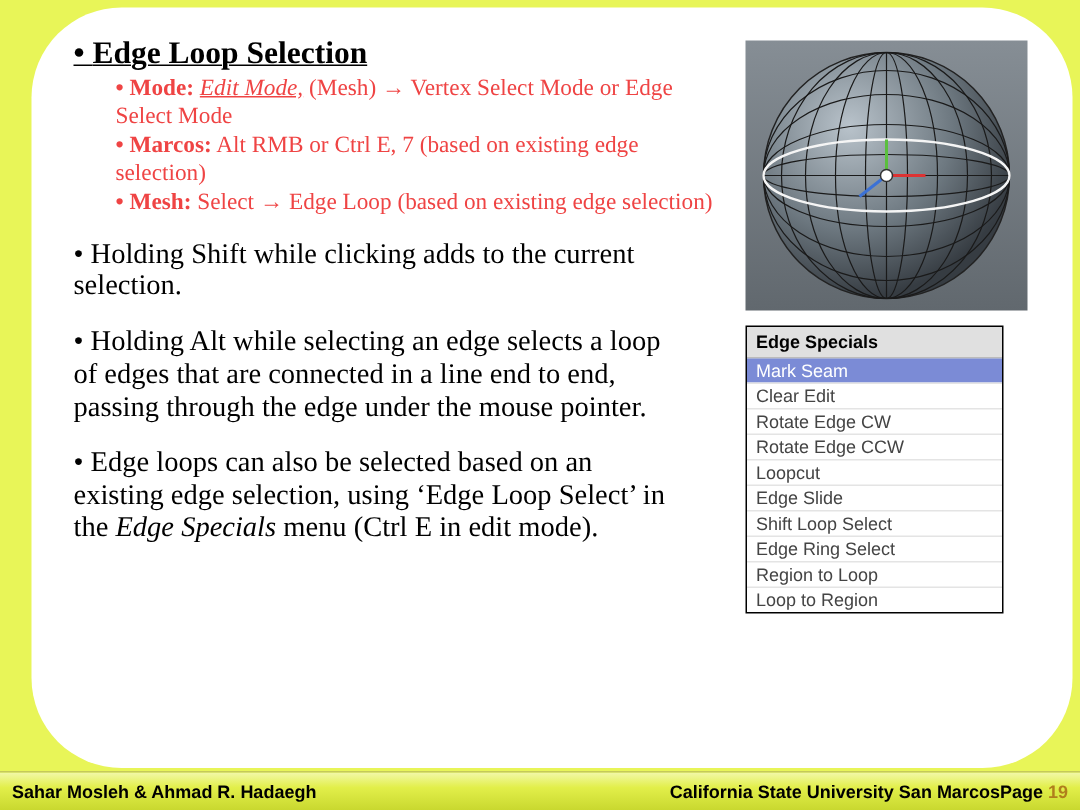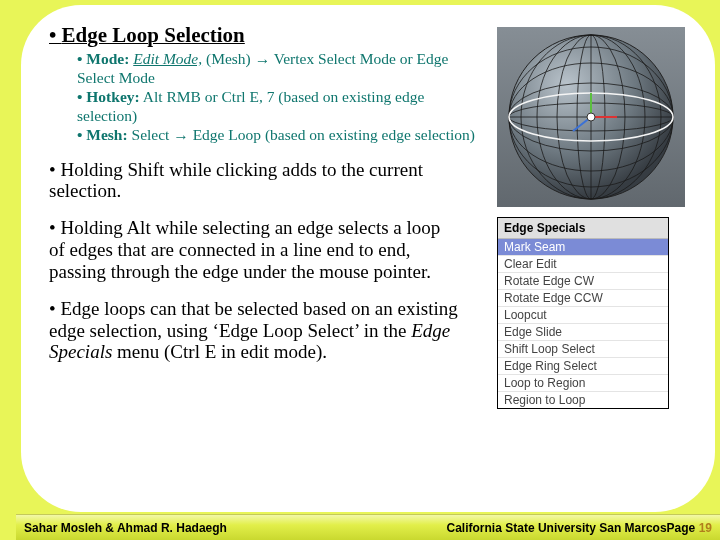--- a/index.html
+++ b/index.html
@@ -31,21 +31,21 @@
     color: #000;
     margin-bottom: 2px;
     text-decoration: underline;
     text-decoration-thickness: 1px;
   }
   .title-bullet::before { content: "• "; }
   .sub-list {
     margin-left: 28px;
     font-size: 15.5px;
     line-height: 1.22;
-    color: #0f766e;
+    color: #ef4444;
     margin-bottom: 14px;
   }
   .sub-item::before { content: "• "; font-weight: bold; }
   .sub-item { margin-bottom: 0; }
   .body-bullet {
     font-size: 19px;
     line-height: 1.15;
     color: #000;
     margin-left: 0;
     margin-bottom: 15px;
@@ -95,21 +95,21 @@
   }
   .arrow {
     position: absolute;
     top: 196px;
     left: 84px;
     pointer-events: none;
   }
 
   .footer {
     position: absolute;
-    bottom: 0; left: 16px; right: 0;
+    bottom: 0; left: 0; right: 0;
     height: 26px;
     display: flex;
     align-items: center;
     font-family: Arial, sans-serif;
     font-weight: bold;
     font-size: 12px;
     background: linear-gradient(180deg, #f2f8a8 0%, #e2ef4a 40%, #c9d82f 100%);
     border-top: 1px solid #c4c95a;
   }
   .footer-left { flex: 0 0 auto; padding-left: 8px; color: #000; }
@@ -123,30 +123,30 @@
 <div class="slide-bg">
   <div class="content-wrap">
     <div class="left-col">
       <div class="title-bullet">Edge Loop Selection</div>
       <div class="sub-list">
         <div class="sub-item">
           <span class="bold">Mode:</span>
           <span class="italic underline">Edit Mode,</span><span> (Mesh) → Vertex Select Mode or Edge Select Mode</span>
         </div>
         <div class="sub-item">
-          <span class="bold">Hotkey:</span><span> Alt RMB or Ctrl E, 7 (based on existing edge selection)</span>
+          <span class="bold">Marcos:</span><span> Alt RMB or Ctrl E, 7 (based on existing edge selection)</span>
         </div>
         <div class="sub-item">
           <span class="bold">Mesh:</span><span> Select → Edge Loop (based on existing edge selection)</span>
         </div>
       </div>
       <div class="body-bullet">Holding Shift while clicking adds to the current selection.</div>
       <div class="body-bullet">Holding Alt while selecting an edge selects a loop of edges that are connected in a line end to end, passing through the edge under the mouse pointer.</div>
       <div class="body-bullet">
-        <span>Edge loops can that be selected based on an existing edge selection, using ‘Edge Loop Select’ in the </span><span class="italic">Edge Specials</span><span> menu (Ctrl E in edit mode).</span>
+        <span>Edge loops can also be selected based on an existing edge selection, using ‘Edge Loop Select’ in the </span><span class="italic">Edge Specials</span><span> menu (Ctrl E in edit mode).</span>
       </div>
     </div>
 
     <div class="right-col" style="position:relative">
       <div class="sphere-fig">
         <svg width="188" height="180" viewBox="0 0 188 180">
           <defs>
             <radialGradient id="sg" cx="35%" cy="30%" r="70%">
               <stop offset="0%" stop-color="#b9c3cb"></stop>
               <stop offset="60%" stop-color="#6d7880"></stop>
@@ -186,22 +186,22 @@
       <div class="menu-panel">
         <div class="menu-title">Edge Specials</div>
         <div class="menu-row first hl">Mark Seam</div>
         <div class="menu-row">Clear Edit</div>
         <div class="menu-row">Rotate Edge CW</div>
         <div class="menu-row">Rotate Edge CCW</div>
         <div class="menu-row">Loopcut</div>
         <div class="menu-row">Edge Slide</div>
         <div class="menu-row">Shift Loop Select</div>
         <div class="menu-row">Edge Ring Select</div>
+        <div class="menu-row">Region to Loop</div>
         <div class="menu-row">Loop to Region</div>
-        <div class="menu-row">Region to Loop</div>
       </div>
     </div>
   </div>
 </div>
 
 <div class="footer">
   <div class="footer-left">Sahar Mosleh &amp; Ahmad R. Hadaegh</div>
   <div class="footer-center">California State University San Marcos</div>
   <div class="footer-right">
     <span>Page</span> <span class="num">19</span>

